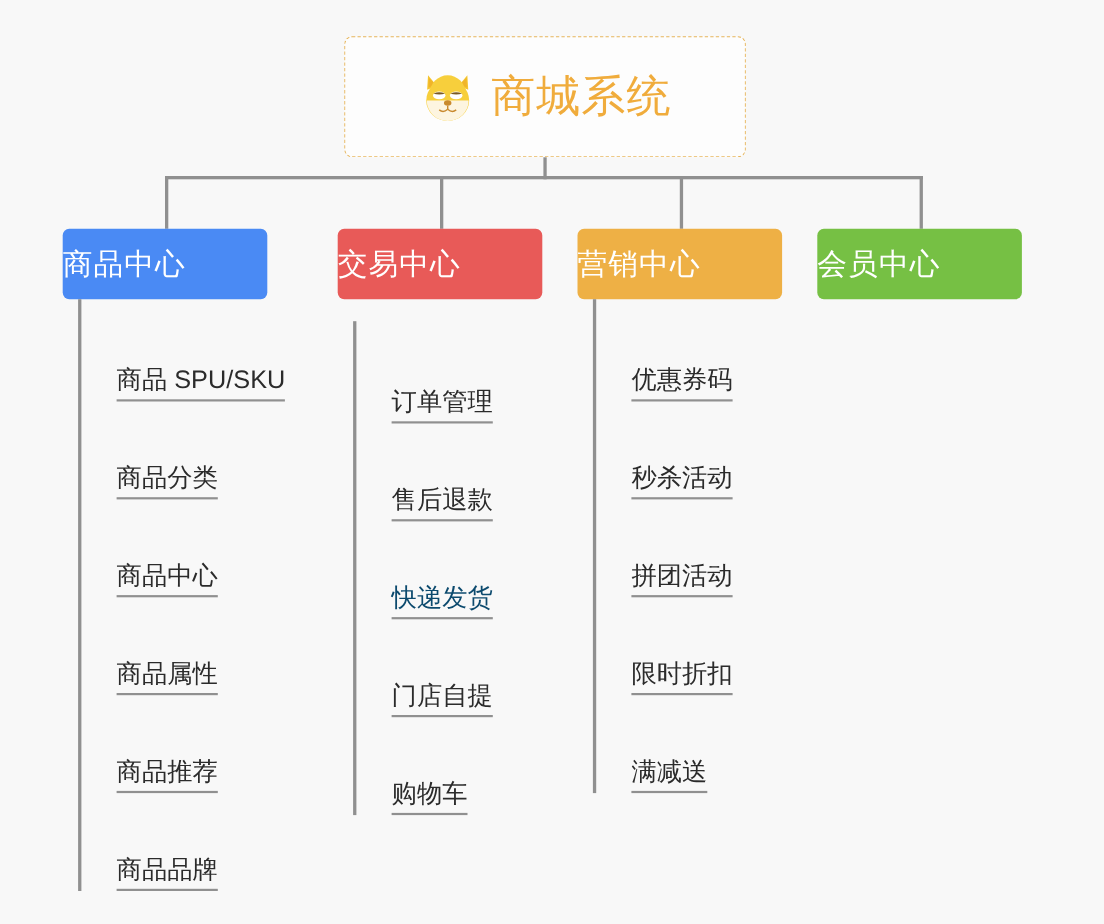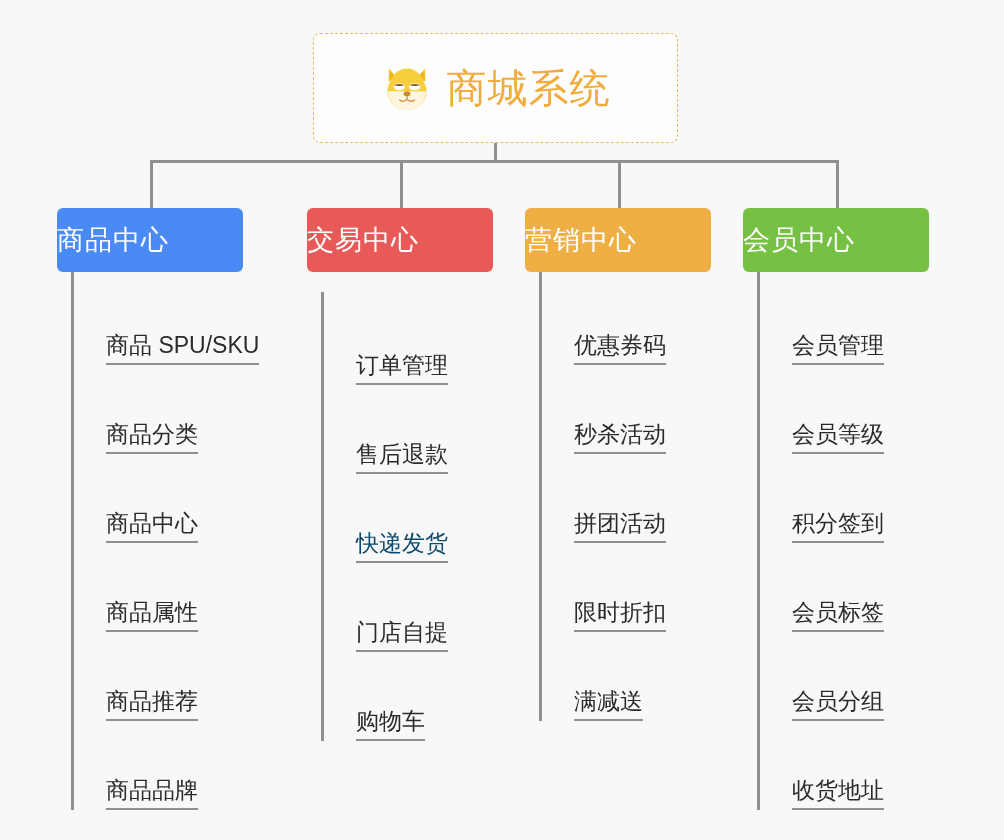--- a/index.html
+++ b/index.html
@@ -218,35 +218,15 @@
       <div class="leaf-item">
           <span class="leaf-label" style="color: rgb(43, 43, 43); border-bottom-color: rgb(144, 144, 144);">满减送</span>
         </div>
     </div>
   </div>
 
   <div class="column" style="left:743px;">
     <div class="cat-box" style="background: rgb(118, 192, 68);">
       <span>会员中心</span>
     </div>
-    <div class="leaf-list" style="border-left-color: rgb(144, 144, 144);">
-      <div class="leaf-item">
-          <span class="leaf-label" style="color: rgb(43, 43, 43); border-bottom-color: rgb(144, 144, 144);">会员管理</span>
-        </div>
-      <div class="leaf-item">
-          <span class="leaf-label" style="color: rgb(43, 43, 43); border-bottom-color: rgb(144, 144, 144);">会员等级</span>
-        </div>
-      <div class="leaf-item">
-          <span class="leaf-label" style="color: rgb(43, 43, 43); border-bottom-color: rgb(144, 144, 144);">积分签到</span>
-        </div>
-      <div class="leaf-item">
-          <span class="leaf-label" style="color: rgb(43, 43, 43); border-bottom-color: rgb(144, 144, 144);">会员标签</span>
-        </div>
-      <div class="leaf-item">
-          <span class="leaf-label" style="color: rgb(43, 43, 43); border-bottom-color: rgb(144, 144, 144);">会员分组</span>
-        </div>
-      <div class="leaf-item">
-          <span class="leaf-label" style="color: rgb(43, 43, 43); border-bottom-color: rgb(144, 144, 144);">收货地址</span>
-        </div>
-    </div>
   </div>
 
 </div>
 
 </body></html>

